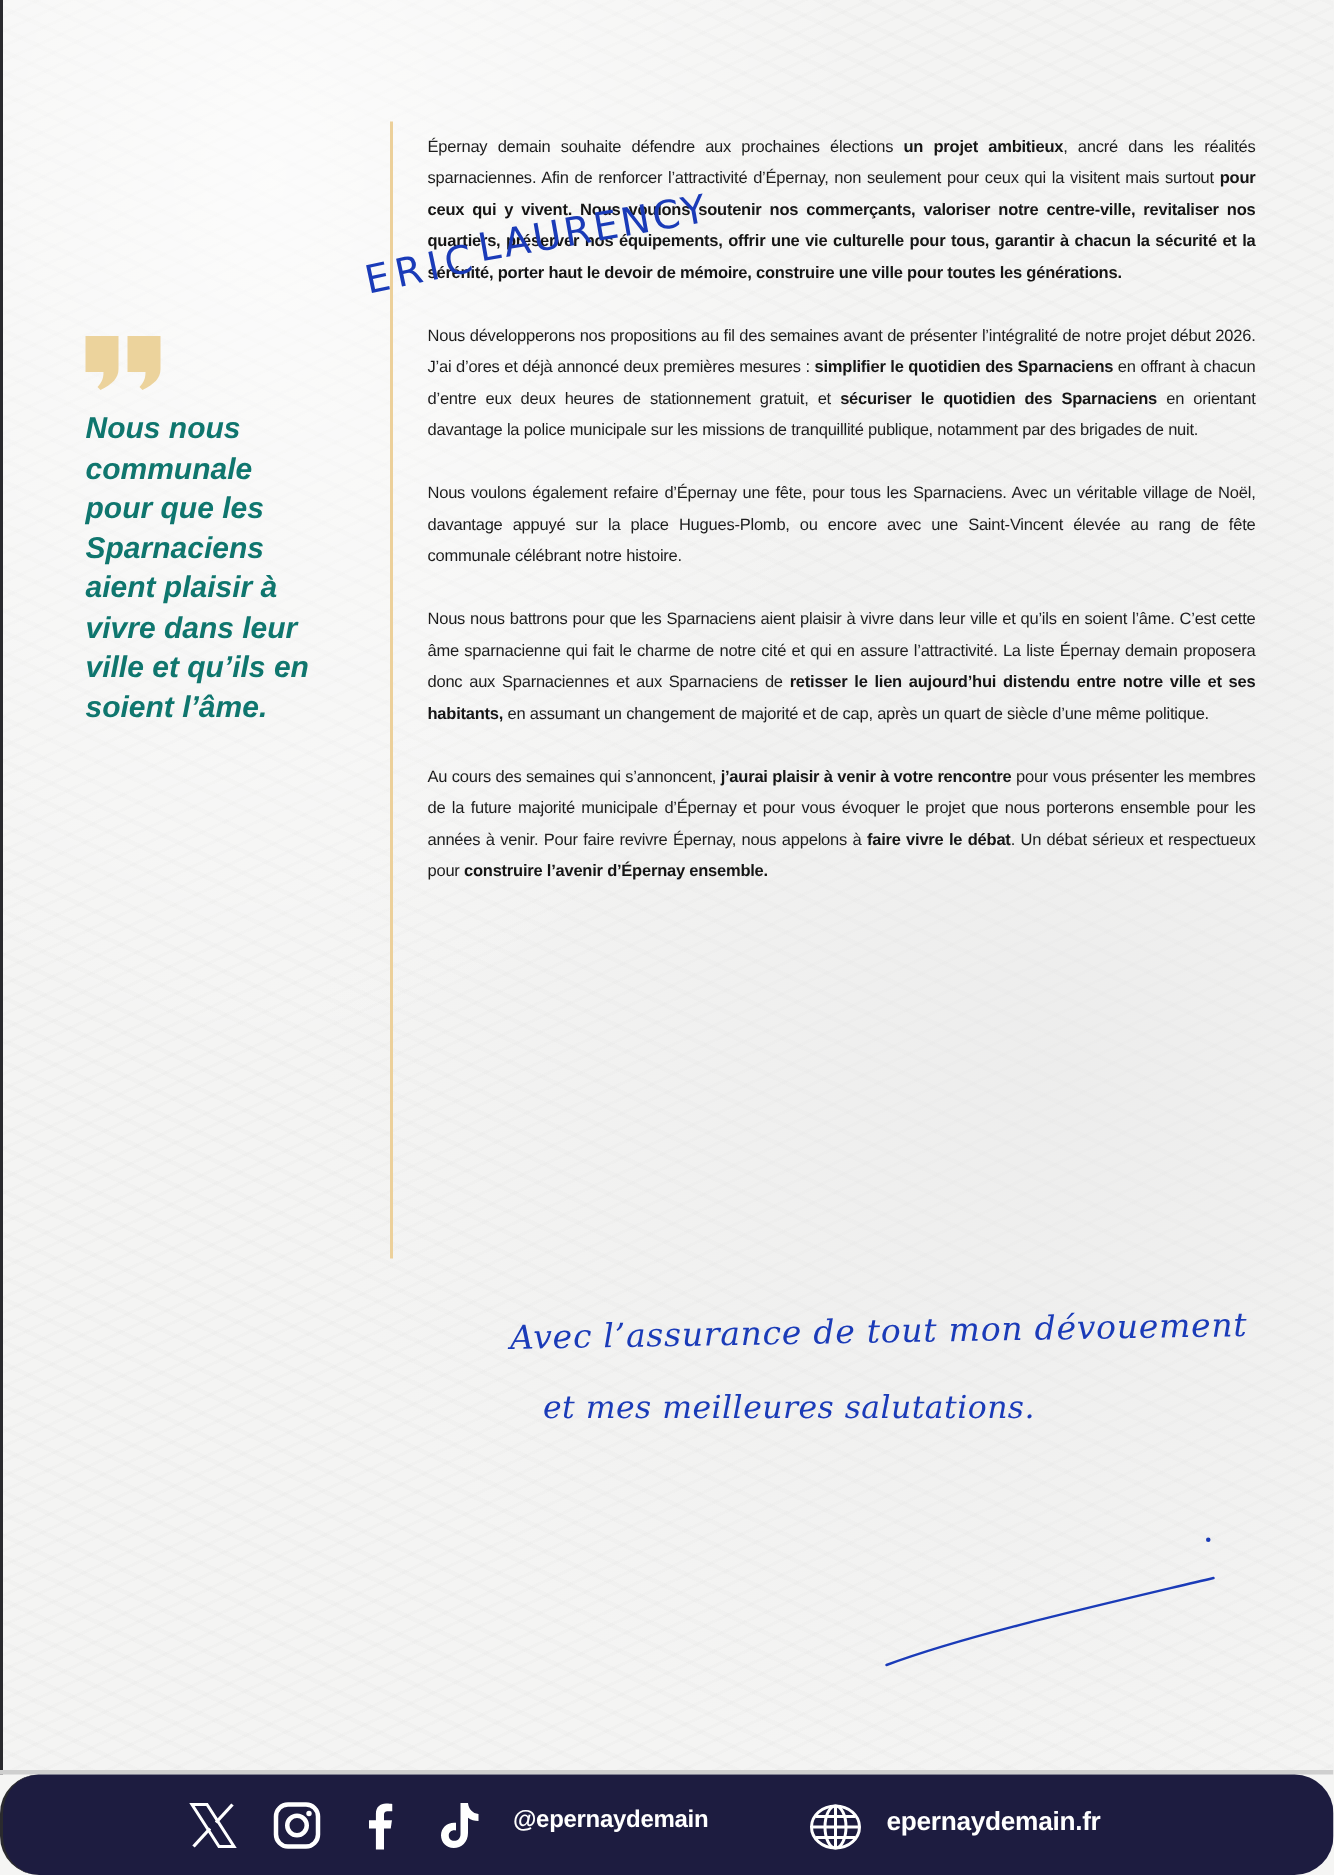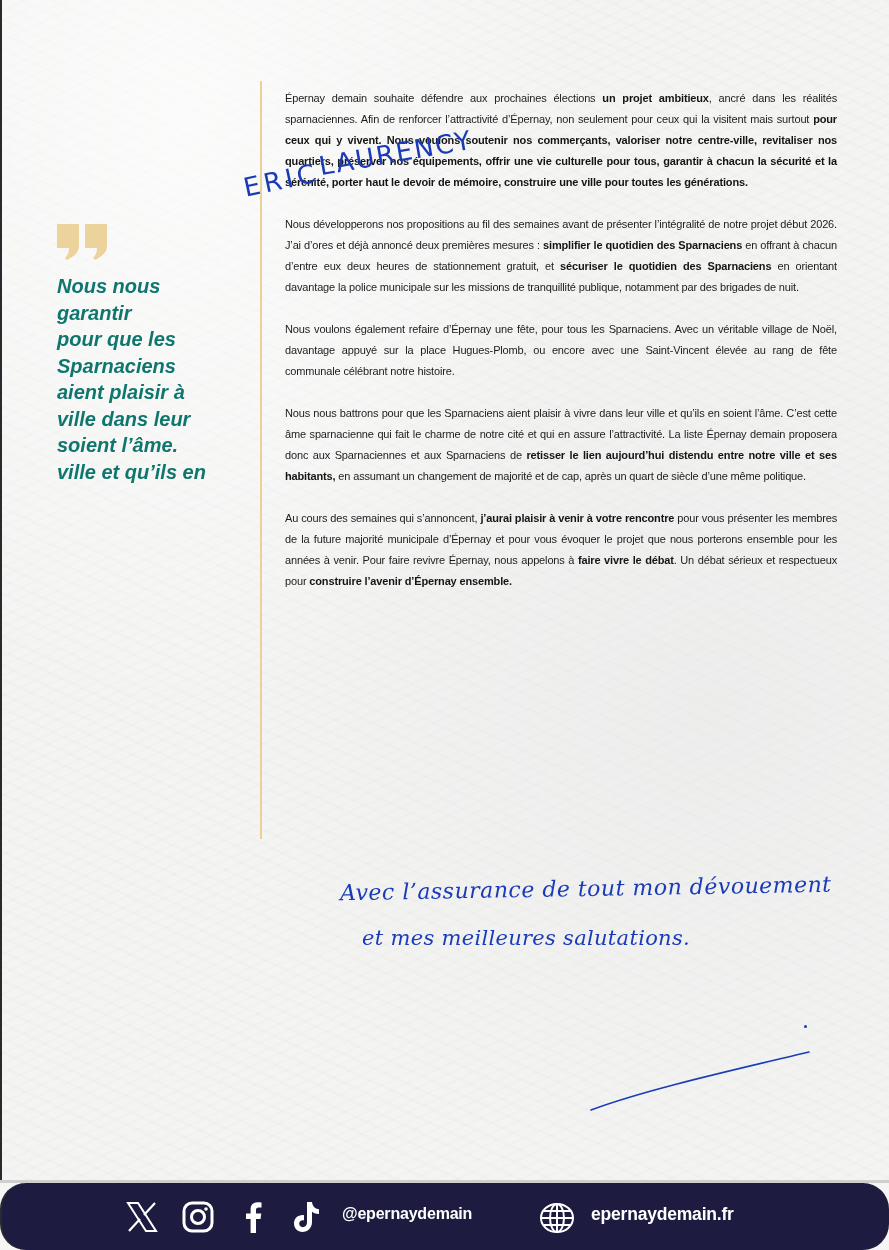--- a/index.html
+++ b/index.html
@@ -166,27 +166,27 @@
 <div class="paper"></div>
 <div class="paper-bottom-edge"></div>
 
 <svg class="quote-mark" viewBox="0 0 56 40">
   <path d="M2 2 H24 V24 C24 30 20 34 12 38 L10 36 C13 33 14 30 14 26 H2 Z" fill="#ecd39c"></path>
   <path d="M30 2 H52 V24 C52 30 48 34 40 38 L38 36 C41 33 42 30 42 26 H30 Z" fill="#ecd39c"></path>
 </svg>
 
 <div class="pull-quote">
   <span>Nous nous</span>
-  <span>garantir</span>
+  <span>communale</span>
   <span>pour que les</span>
   <span>Sparnaciens</span>
   <span>aient plaisir à</span>
-  <span>ville dans leur</span>
+  <span>vivre dans leur</span>
+  <span>ville et qu’ils en</span>
   <span>soient l’âme.</span>
-  <span>ville et qu’ils en</span>
 </div>
 
 <div class="gold-rule"></div>
 
 <div class="letter">
   <p><span>Épernay demain souhaite défendre aux prochaines élections </span><b>un projet ambitieux</b><span>, ancré dans les réalités sparnaciennes. Afin de renforcer l’attractivité d’Épernay, non seulement pour ceux qui la visitent mais surtout </span><b>pour ceux qui y vivent. Nous voulons soutenir nos commerçants, valoriser notre centre-ville, revitaliser nos quartiers, préserver nos équipements, offrir une vie culturelle pour tous, garantir à chacun la sécurité et la sérénité, porter haut le devoir de mémoire, construire une ville pour toutes les générations.</b></p>
 
   <p><span>Nous développerons nos propositions au fil des semaines avant de présenter l’intégralité de notre projet début 2026. J’ai d’ores et déjà annoncé deux premières mesures : </span><b>simplifier le quotidien des Sparnaciens</b><span> en offrant à chacun d’entre eux deux heures de stationnement gratuit, et </span><b>sécuriser le quotidien des Sparnaciens</b><span> en orientant davantage la police municipale sur les missions de tranquillité publique, notamment par des brigades de nuit.</span></p>
 
   <p><span>Nous voulons également refaire d’Épernay une fête, pour tous les Sparnaciens. Avec un véritable village de Noël, davantage appuyé sur la place Hugues-Plomb, ou encore avec une Saint-Vincent élevée au rang de fête communale célébrant notre histoire.</span></p>

